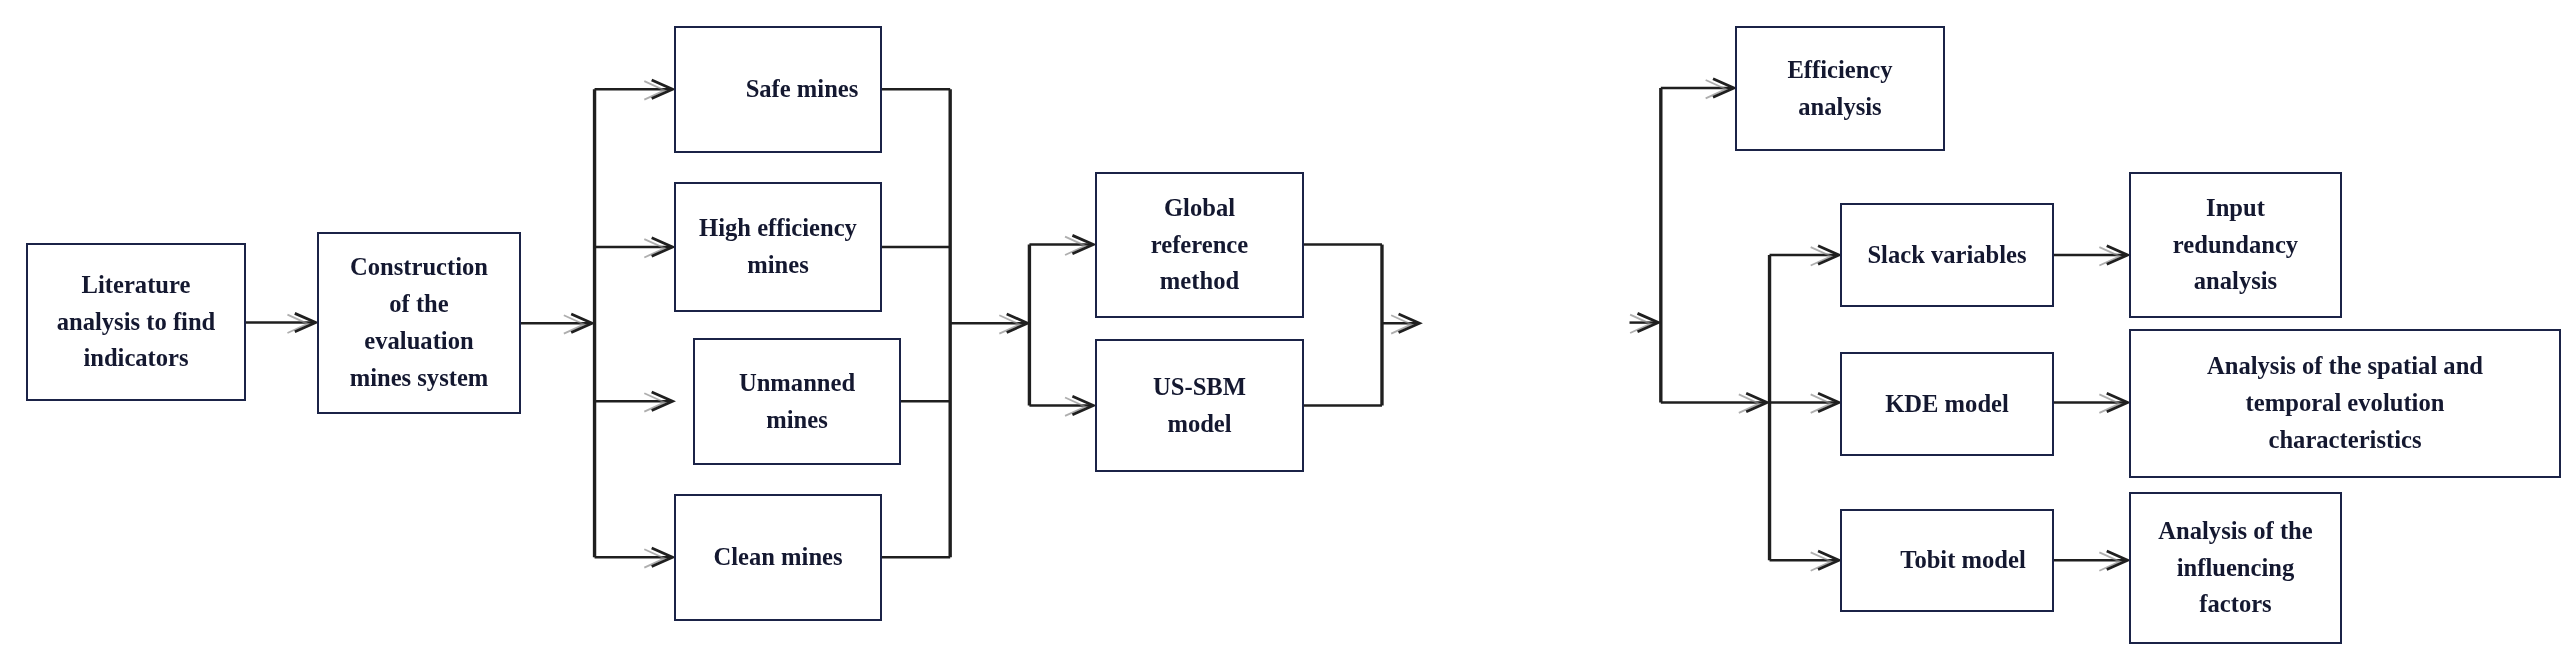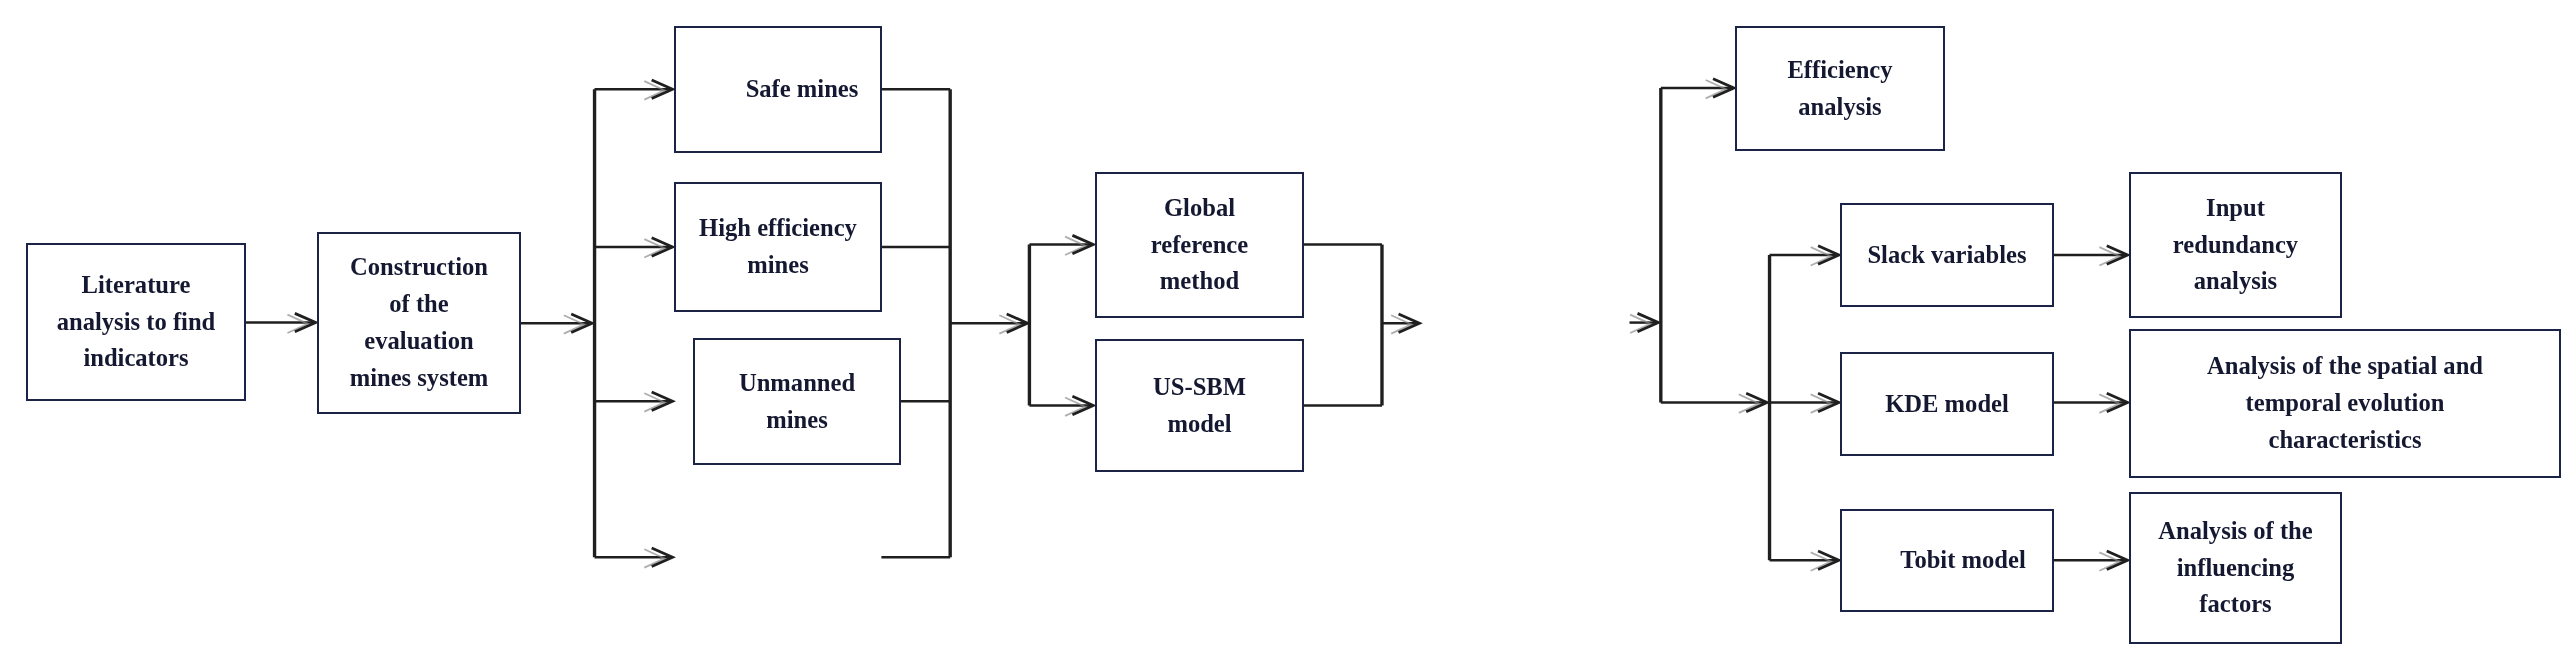--- a/index.html
+++ b/index.html
@@ -123,20 +123,23 @@
   <div class="node" style="left:674px;top:182px;width:208px;height:130px;">
     <span class="lbl">High efficiency
 mines</span>
   </div>
 
   <div class="node" style="left:674px;top:338px;width:208px;height:127px;margin-left:19px;">
     <span class="lbl">Unmanned
 mines</span>
   </div>
 
+  <div class="node" style="left:674px;top:494px;width:208px;height:127px;">
+    <span class="lbl">Clean mines</span>
+  </div>
 
   <div class="node" style="left:1095px;top:172px;width:209px;height:146px;align-items:center;">
     <span class="lbl">Global
 reference
 method</span>
   </div>
 
   <div class="node" style="left:1095px;top:339px;width:209px;height:133px;">
     <span class="lbl">US-SBM
 model</span>

